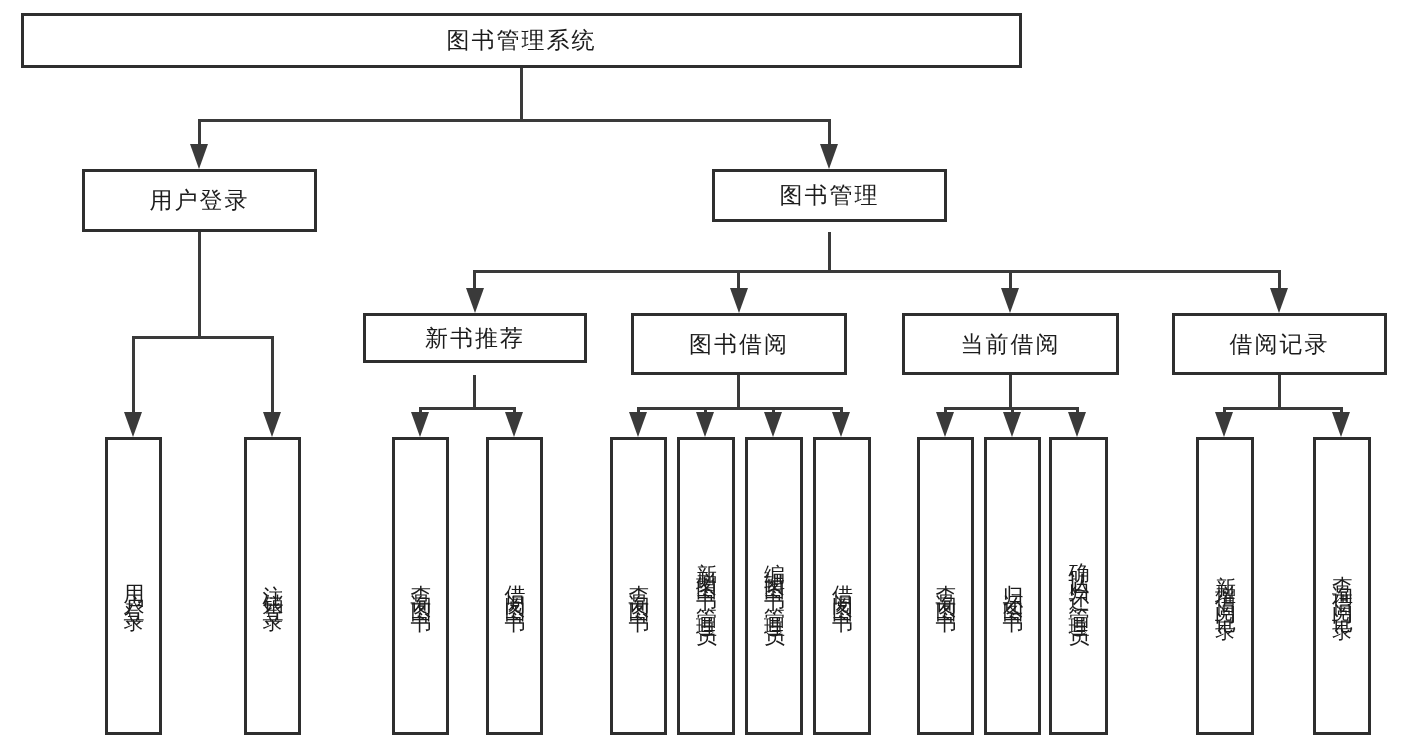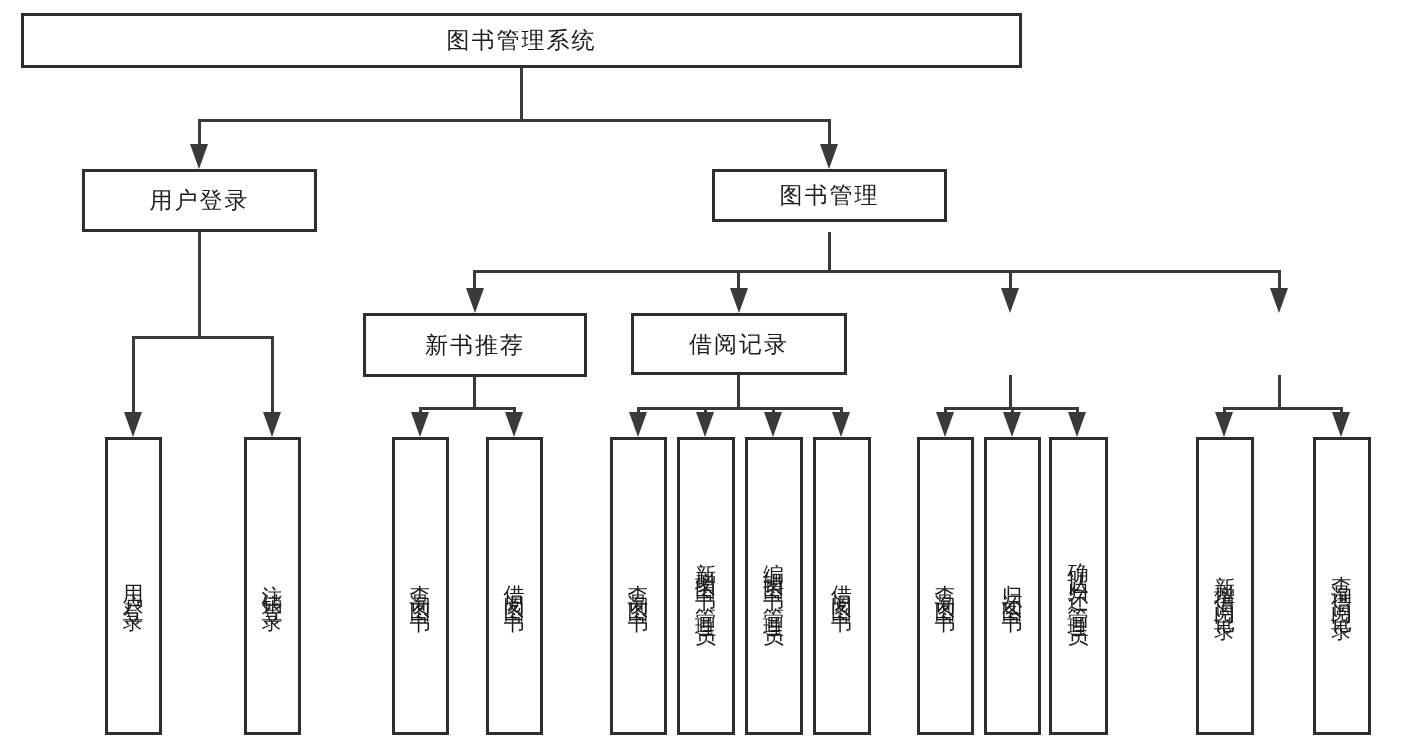--- a/index.html
+++ b/index.html
@@ -1,18 +1,18 @@
 <!DOCTYPE html>
 <html><head>
 <meta charset="utf-8">
 <style>
   html,body{margin:0;padding:0;background:#ffffff;}
   .canvas{
     position:relative;width:1405px;height:747px;background:#ffffff;
-    font-family:Liberation Sans, sans-serif;overflow:hidden;
+    font-family:Liberation Serif, serif;overflow:hidden;
   }
   .box{
     position:absolute;box-sizing:border-box;border:3px solid #2e2e2e;background:#ffffff;
     display:flex;align-items:center;justify-content:center;color:#1c1c1c;
   }
   .box.h{font-size:23px;letter-spacing:2px;}
   .box.v{
     writing-mode:vertical-rl;text-orientation:mixed;
     font-size:21px;letter-spacing:9px;line-height:1;
   }
@@ -37,24 +37,30 @@
     <span>图书管理系统</span>
   </div>
 
   <div class="box h" style="left:82px;top:169px;width:235px;height:63px">
     <span>用户登录</span>
   </div>
   <div class="box h" style="left:712px;top:169px;width:235px;height:53px">
     <span>图书管理</span>
   </div>
 
-  <div class="box h" style="left:363px;top:313px;width:224px;height:64px">
+  <div class="box h" style="left:363px;top:313px;width:224px;height:50px">
     <span>新书推荐</span>
   </div>
   <div class="box h" style="left:631px;top:313px;width:216px;height:62px">
+    <span>图书借阅</span>
+  </div>
+  <div class="box h" style="left:902px;top:313px;width:217px;height:62px">
+    <span>当前借阅</span>
+  </div>
+  <div class="box h" style="left:1172px;top:313px;width:215px;height:62px">
     <span>借阅记录</span>
   </div>
 
   <div class="box v" style="left:105px;top:437px;width:57px;height:298px">
     <span>用户登录</span>
   </div>
   <div class="box v" style="left:244px;top:437px;width:57px;height:298px">
     <span>注销登录</span>
   </div>
 

